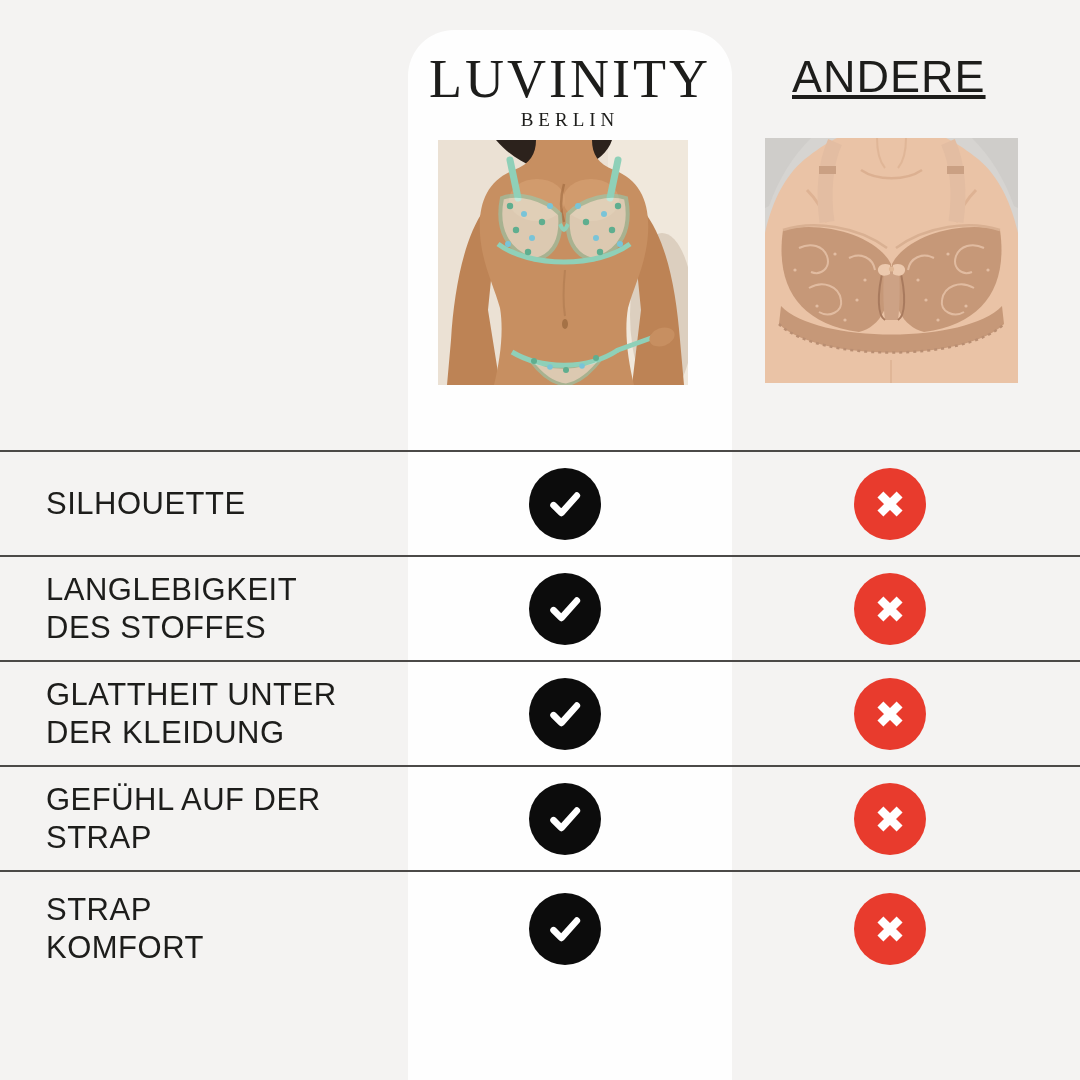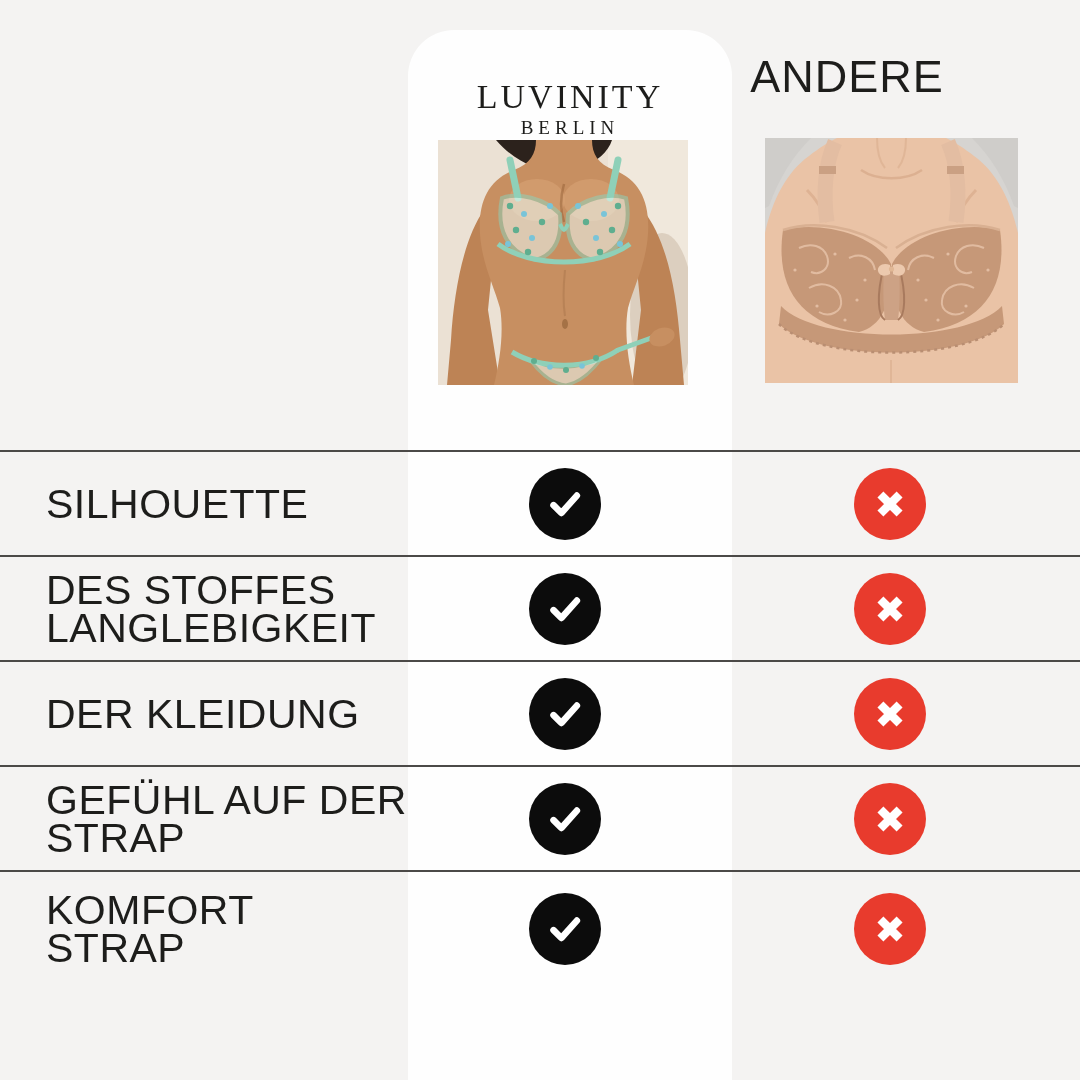--- a/index.html
+++ b/index.html
@@ -8,40 +8,40 @@
     background:var(--c-background,#f4f3f2);overflow:hidden;
     font-family:"Liberation Sans",sans-serif;color:var(--c-text,#1d1d1b);
   }
   .panel{
     position:absolute;left:408px;top:30px;width:324px;height:1050px;
     background:var(--c-panel,#fefefe);border-radius:46px 46px 0 0;
   }
   .brand-logo{position:absolute;left:408px;top:52px;width:324px;text-align:center;}
   .brand-name{
     font-family:"Liberation Serif","DejaVu Serif",serif;
-    font-size:34px;font-weight:500;letter-spacing:3px;line-height:1.0;white-space:nowrap;margin-top:28px;
+    font-size:54px;font-weight:500;letter-spacing:3px;line-height:1.0;white-space:nowrap;
   }
   .brand-sub{
     font-family:"Liberation Serif","DejaVu Serif",serif;
     font-size:19px;font-weight:400;letter-spacing:5px;margin-top:3px;
   }
   .competitor{
-    position:absolute;left:720px;top:54px;width:254px;text-align:center;
-    font-size:45px;font-weight:400;letter-spacing:1px;line-height:1.0;
+    position:absolute;left:792px;top:54px;width:254px;
+    font-size:45px;font-weight:400;letter-spacing:1px;line-height:1.0;text-decoration:underline;
   }
   .img-left{position:absolute;left:438px;top:140px;width:250px;height:245px;}
   .img-right{position:absolute;left:765px;top:138px;width:253px;height:245px;}
   .img-left svg,.img-right svg{display:block;width:100%;height:100%;}
 
   .rows{position:absolute;left:0;top:450px;width:1080px;}
   .row{position:relative;height:103px;border-top:2px solid var(--c-divider,#4b4a48);}
   .row:last-child{height:113px;}
   .row-label{
     position:absolute;left:46px;top:50%;transform:translateY(-50%);
-    font-size:41px;line-height:38px;letter-spacing:.5px;font-weight:400;
+    font-size:31px;line-height:38px;letter-spacing:.5px;font-weight:400;
   }
   .row-label span{display:block;}
   .icon-wrap{position:absolute;top:50%;transform:translateY(-50%);}
   .icon-wrap.check-col{left:529px;}
   .icon-wrap.cross-col{left:854px;}
   .badge{
     width:72px;height:72px;border-radius:50%;
     display:flex;align-items:center;justify-content:center;
   }
   .badge.check{background:var(--c-check,#0c0c0c);}
@@ -205,42 +205,43 @@
           <div class="badge cross">
         <svg viewBox="0 0 24 24">
               <path d="M7 7l10 10M17 7L7 17" stroke="#fff" stroke-width="4.4"></path>
             </svg>
       </div>
         </div>
     </div>
 
     <div class="row">
       <div class="row-label">
+        <span>LANGLEBIGKEIT</span>
         <span>DES STOFFES</span>
-        <span>LANGLEBIGKEIT</span>
-      </div>
-      <div class="icon-wrap check-col">
-          <div class="badge check">
-        <svg viewBox="0 0 24 24">
-              <path d="M6 12.6l4.1 4.1L18.2 7.6" stroke="#fff" stroke-width="3.4" fill="none" stroke-linecap="round" stroke-linejoin="round"></path>
-            </svg>
-      </div>
-        </div>
-      <div class="icon-wrap cross-col">
-          <div class="badge cross">
-        <svg viewBox="0 0 24 24">
-              <path d="M7 7l10 10M17 7L7 17" stroke="#fff" stroke-width="4.4"></path>
-            </svg>
-      </div>
-        </div>
-    </div>
-
-
-    <div class="row">
-      <div class="row-label">
+      </div>
+      <div class="icon-wrap check-col">
+          <div class="badge check">
+        <svg viewBox="0 0 24 24">
+              <path d="M6 12.6l4.1 4.1L18.2 7.6" stroke="#fff" stroke-width="3.4" fill="none" stroke-linecap="round" stroke-linejoin="round"></path>
+            </svg>
+      </div>
+        </div>
+      <div class="icon-wrap cross-col">
+          <div class="badge cross">
+        <svg viewBox="0 0 24 24">
+              <path d="M7 7l10 10M17 7L7 17" stroke="#fff" stroke-width="4.4"></path>
+            </svg>
+      </div>
+        </div>
+    </div>
+
+
+    <div class="row">
+      <div class="row-label">
+        <span>GLATTHEIT UNTER</span>
         <span>DER KLEIDUNG</span>
       </div>
       <div class="icon-wrap check-col">
           <div class="badge check">
         <svg viewBox="0 0 24 24">
               <path d="M6 12.6l4.1 4.1L18.2 7.6" stroke="#fff" stroke-width="3.4" fill="none" stroke-linecap="round" stroke-linejoin="round"></path>
             </svg>
       </div>
         </div>
       <div class="icon-wrap cross-col">
@@ -268,22 +269,22 @@
           <div class="badge cross">
         <svg viewBox="0 0 24 24">
               <path d="M7 7l10 10M17 7L7 17" stroke="#fff" stroke-width="4.4"></path>
             </svg>
       </div>
         </div>
     </div>
 
     <div class="row">
       <div class="row-label">
+        <span>STRAP</span>
         <span>KOMFORT</span>
-        <span>STRAP</span>
       </div>
       <div class="icon-wrap check-col">
           <div class="badge check">
         <svg viewBox="0 0 24 24">
               <path d="M6 12.6l4.1 4.1L18.2 7.6" stroke="#fff" stroke-width="3.4" fill="none" stroke-linecap="round" stroke-linejoin="round"></path>
             </svg>
       </div>
         </div>
       <div class="icon-wrap cross-col">
           <div class="badge cross">

